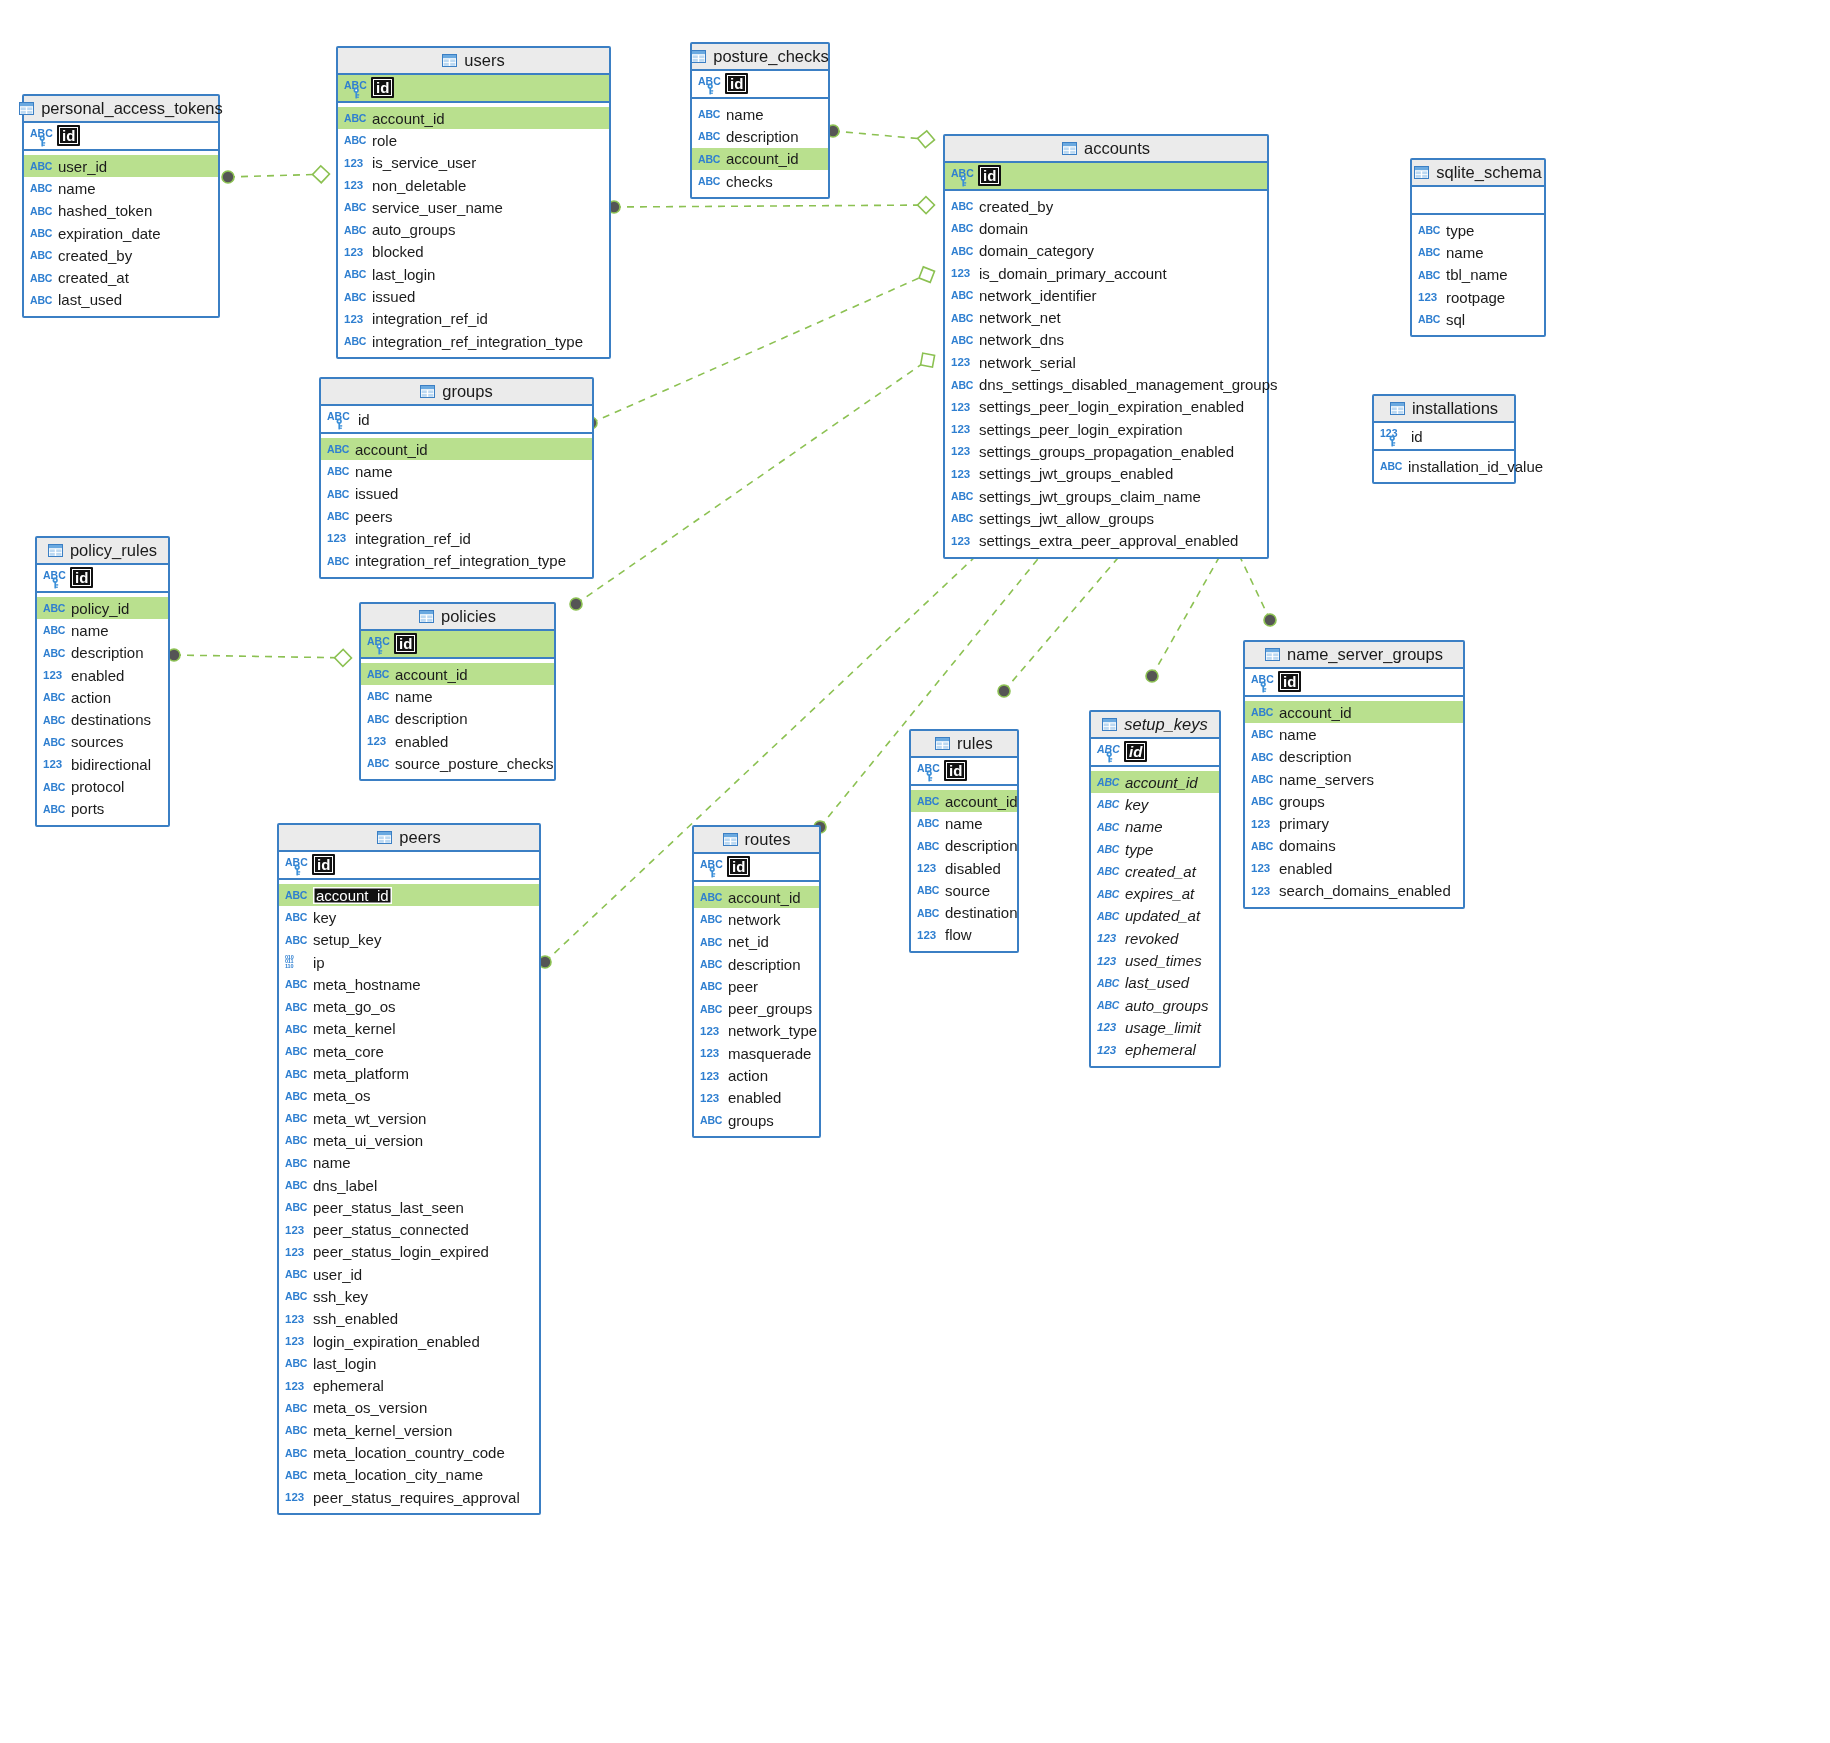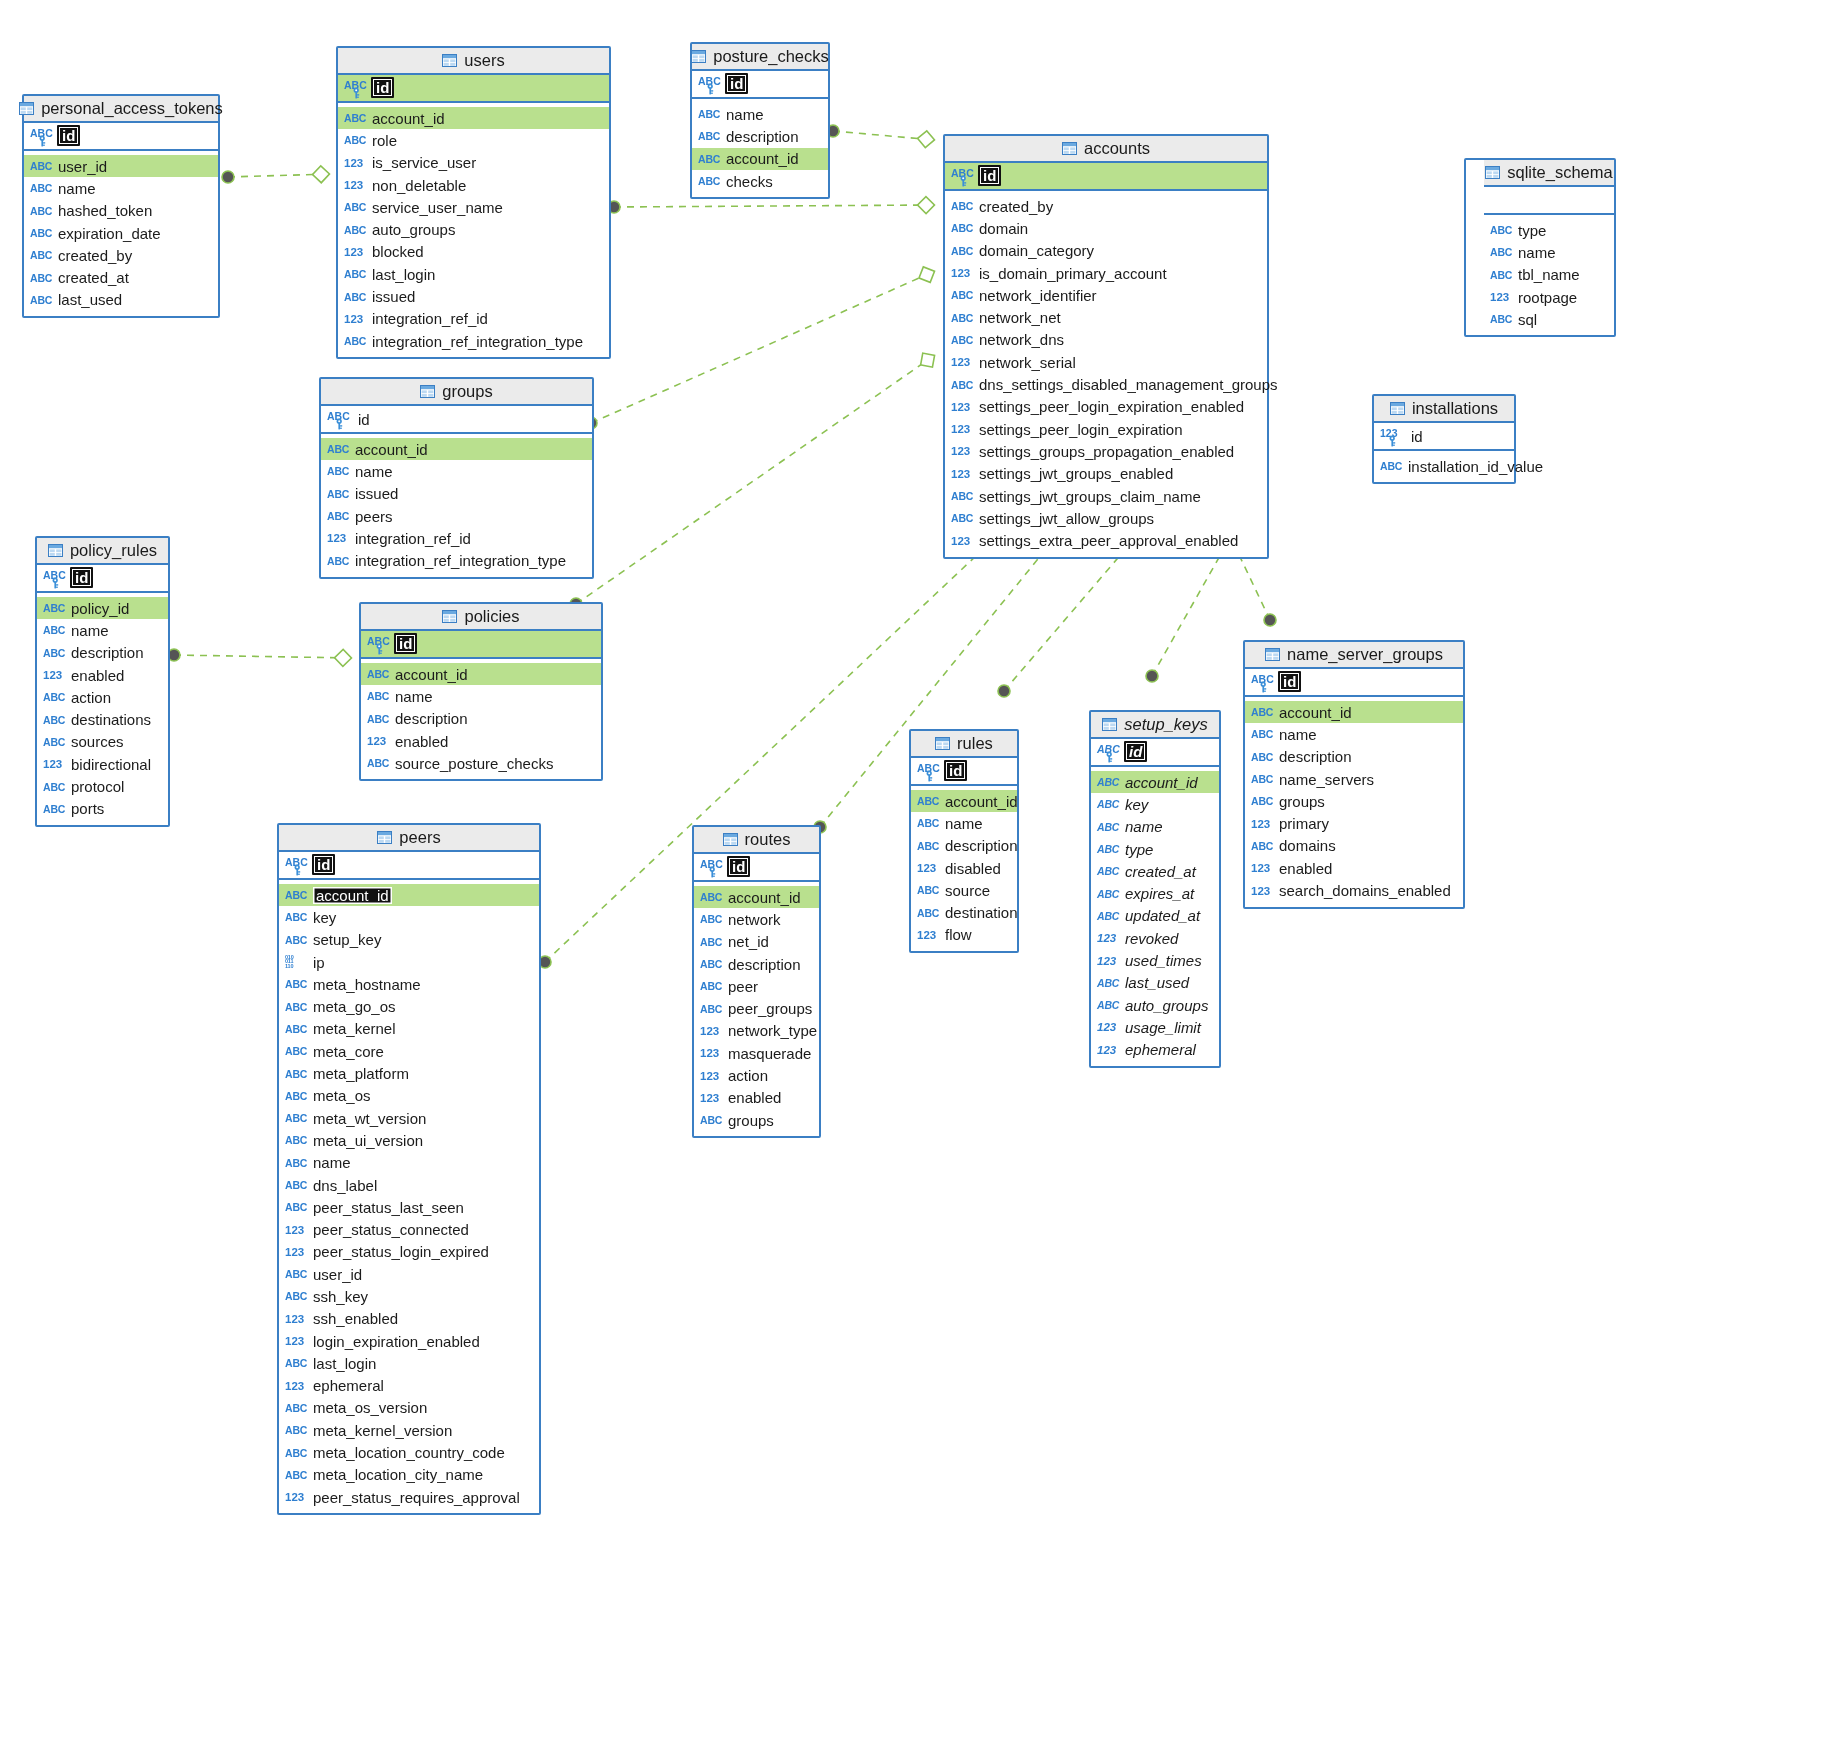--- a/index.html
+++ b/index.html
@@ -457,21 +457,21 @@
         <div class="col-row">
           <span class="type-ico">ABC</span>
           <span class="col-label">settings_jwt_allow_groups</span>
         </div>
         <div class="col-row">
           <span class="type-ico n123">123</span>
           <span class="col-label">settings_extra_peer_approval_enabled</span>
         </div>
       </div>
     </div>
-    <div class="table-box" style="left: 1464px; top: 134px; width: 152px; padding-left: 18px;">
+    <div class="table-box" style="left: 1410px; top: 134px; width: 136px;">
       <div class="tbl-header">
         <span class="tbl-icon">
           <svg width="15" height="13" viewBox="0 0 15 13">
             <rect x="0.5" y="0.5" width="14" height="12" fill="#ffffff" stroke="#3b7fc4"></rect>
             <rect x="1" y="1" width="13" height="3.2" fill="#6aa9e0"></rect>
             <rect x="1.6" y="5.4" width="5.2" height="2.8" fill="#bcd9f2"></rect>
             <rect x="8.2" y="5.4" width="5.2" height="2.8" fill="#bcd9f2"></rect>
             <rect x="1.6" y="9" width="5.2" height="2.8" fill="#bcd9f2"></rect>
             <rect x="8.2" y="9" width="5.2" height="2.8" fill="#bcd9f2"></rect>
           </svg>
@@ -653,21 +653,21 @@
         <div class="col-row">
           <span class="type-ico">ABC</span>
           <span class="col-label">protocol</span>
         </div>
         <div class="col-row">
           <span class="type-ico">ABC</span>
           <span class="col-label">ports</span>
         </div>
       </div>
     </div>
-    <div class="table-box" style="left: 359px; top: 578px; width: 244px;">
+    <div class="table-box" style="left: 359px; top: 578px; width: 197px;">
       <div class="tbl-header">
         <span class="tbl-icon">
           <svg width="15" height="13" viewBox="0 0 15 13">
             <rect x="0.5" y="0.5" width="14" height="12" fill="#ffffff" stroke="#3b7fc4"></rect>
             <rect x="1" y="1" width="13" height="3.2" fill="#6aa9e0"></rect>
             <rect x="1.6" y="5.4" width="5.2" height="2.8" fill="#bcd9f2"></rect>
             <rect x="8.2" y="5.4" width="5.2" height="2.8" fill="#bcd9f2"></rect>
             <rect x="1.6" y="9" width="5.2" height="2.8" fill="#bcd9f2"></rect>
             <rect x="8.2" y="9" width="5.2" height="2.8" fill="#bcd9f2"></rect>
           </svg>

